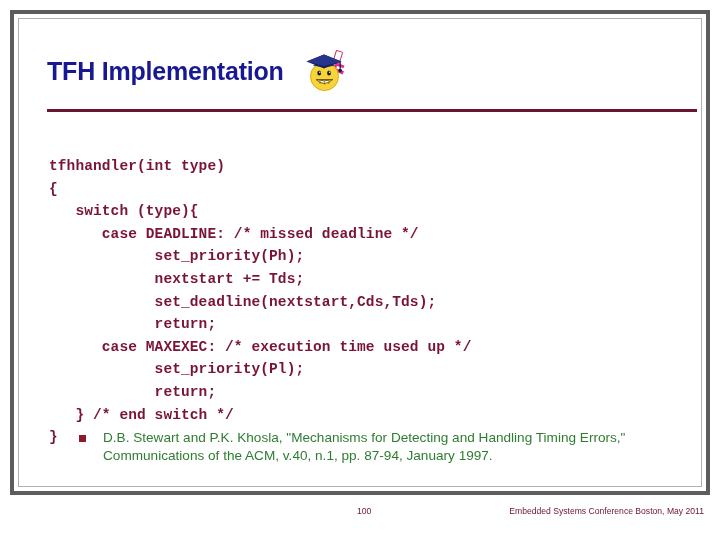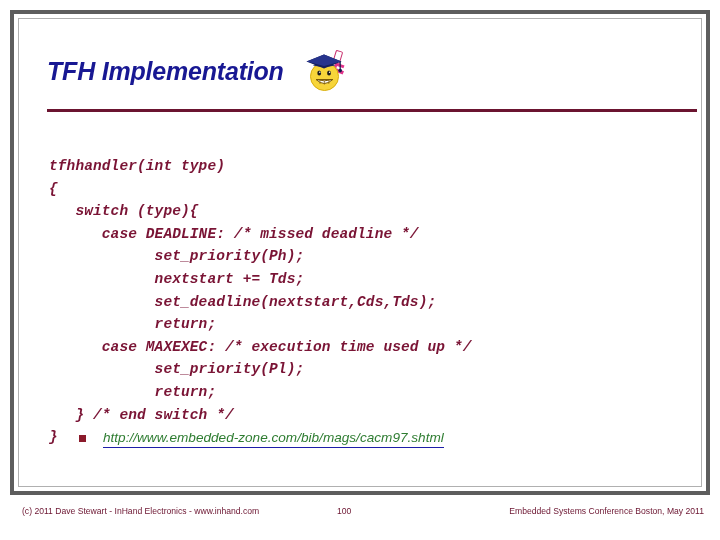--- a/index.html
+++ b/index.html
@@ -151,35 +151,35 @@
     font-family: "Liberation Sans", sans-serif;
   }
   #footer-left {
     position: absolute;
     left: 22px;
     top: 3px;
     white-space: nowrap;
   }
   #footer-page {
     position: absolute;
-    left: 337px;
+    left: 357px;
     top: 3px;
     white-space: nowrap;
   }
   #footer-right {
     position: absolute;
     right: 16px;
     top: 3px;
     white-space: nowrap;
   }
 </style>
 </head>
 <body>
 
-<div id="slide-frame" style="border-color: rgb(93, 93, 93); font-style: italic;">
+<div id="slide-frame" style="border-color: rgb(93, 93, 93);">
   <div id="slide-inner">
     <div id="slide-body">
 
       <div id="title-row">
         <div id="page-title" style="color: rgb(24, 24, 147);">TFH Implementation</div>
         <div id="grad-smiley">
           <svg viewBox="0 0 46 46" width="46" height="46" aria-hidden="true">
 
             <g>
               <rect x="30.5" y="2.0" width="6.5" height="12.5" rx="1.2" transform="rotate(17 33.7 8.2)" fill="#ffffff" stroke="#c9306e" stroke-width="1"></rect>
@@ -211,25 +211,24 @@
         </div>
       </div>
 
       <div id="title-rule" style="background: rgb(107, 20, 48);"></div>
 
       <div id="code-block" style="color: rgb(122, 20, 53);"><div class="code-line">tfhhandler(int type)</div><div class="code-line">{</div><div class="code-line">   switch (type){</div><div class="code-line">      case DEADLINE: /* missed deadline */</div><div class="code-line">            set_priority(Ph);</div><div class="code-line">            nextstart += Tds;</div><div class="code-line">            set_deadline(nextstart,Cds,Tds);</div><div class="code-line">            return;</div><div class="code-line">      case MAXEXEC: /* execution time used up */</div><div class="code-line">            set_priority(Pl);</div><div class="code-line">            return;</div><div class="code-line">   } /* end switch */</div><div class="code-line">}</div></div>
 
       <div id="bullet-list">
           <div class="bullet-row">
             <span class="bullet-marker" style="background: rgb(139, 26, 43);"></span>
-            <a class="bullet-link" href="#" style="color: rgb(47, 125, 50); border-bottom-color: rgb(29, 29, 168);">http://www.embedded-zone.com/bib/mags/cacm97.shtml</a>
+            <span class="bullet-text" style="color: rgb(47, 125, 50);">D.B. Stewart and P.K. Khosla, "Mechanisms for Detecting and Handling Timing Errors," Communications of the ACM, v.40, n.1, pp. 87-94, January 1997.</span>
           </div>
         </div>
 
     </div>
   </div>
 </div>
 
 <div id="footer" style="color: rgb(107, 20, 48);">
-  <div id="footer-left">(c) 2011 Dave Stewart - InHand Electronics - www.inhand.com</div>
   <div id="footer-page">100</div>
   <div id="footer-right">Embedded Systems Conference Boston, May 2011</div>
 </div>
 
 </body></html>

